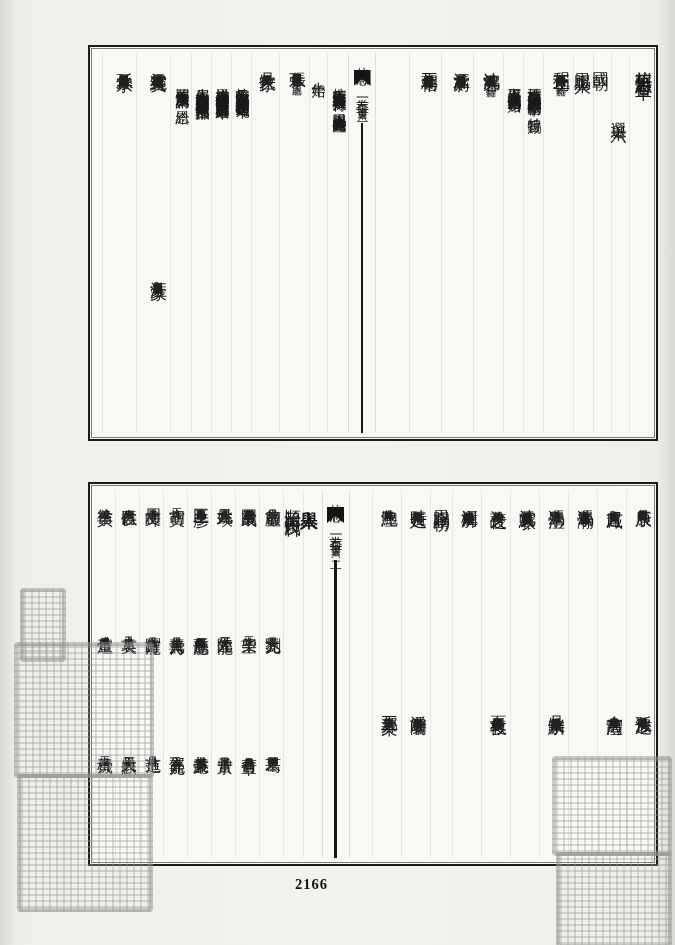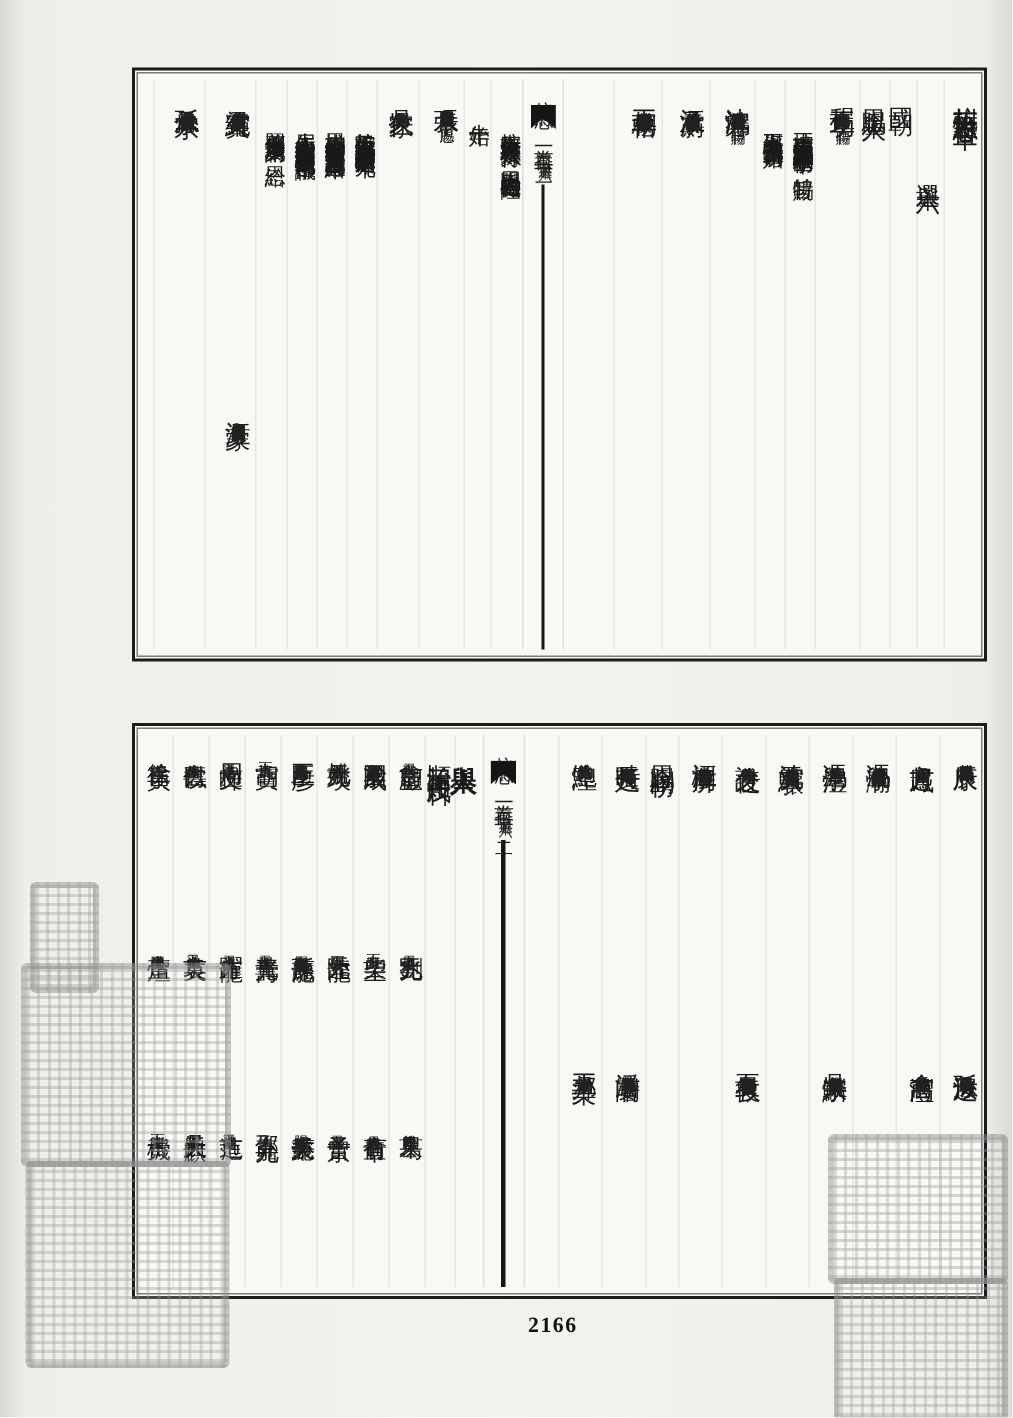--- a/index.html
+++ b/index.html
@@ -68,21 +68,21 @@
   }
   .fold-title{writing-mode:vertical-rl;font-size:12.5px;letter-spacing:2px;margin-top:4px;}
   .fishtail{width:17px;height:16px;background:#151515;margin:5px 0 3px 0;
     clip-path:polygon(0 0,100% 0,100% 100%,50% 55%,0 100%);}
   .fold-vol{writing-mode:vertical-rl;font-size:13px;letter-spacing:1.5px;}
   .fold-sec{writing-mode:vertical-rl;font-size:9.5px;letter-spacing:1px;margin-top:5px;color:#222;}
   .fold-leaf{writing-mode:vertical-rl;font-size:12px;margin-top:10px;}
   .fold-rule{width:2.5px;flex:1;background:#161616;margin-top:8px;}
   
   .page-number{
-    position:absolute;top:876px;left:295px;width:90px;text-align:right;
+    position:absolute;top:876px;left:295px;width:90px;text-align:left;
     font-size:14.5px;font-weight:bold;letter-spacing:1px;color:#111;
     font-family:"Liberation Serif","DejaVu Serif",serif;
   }
   
   .seal{
     position:absolute;border:4px solid rgba(140,140,140,.5);border-radius:4px;
     background:
       repeating-linear-gradient(0deg, rgba(150,150,150,.42) 0 2px, transparent 2px 6px),
       repeating-linear-gradient(90deg, rgba(150,150,150,.38) 0 2px, transparent 2px 7px);
     opacity:.85;

